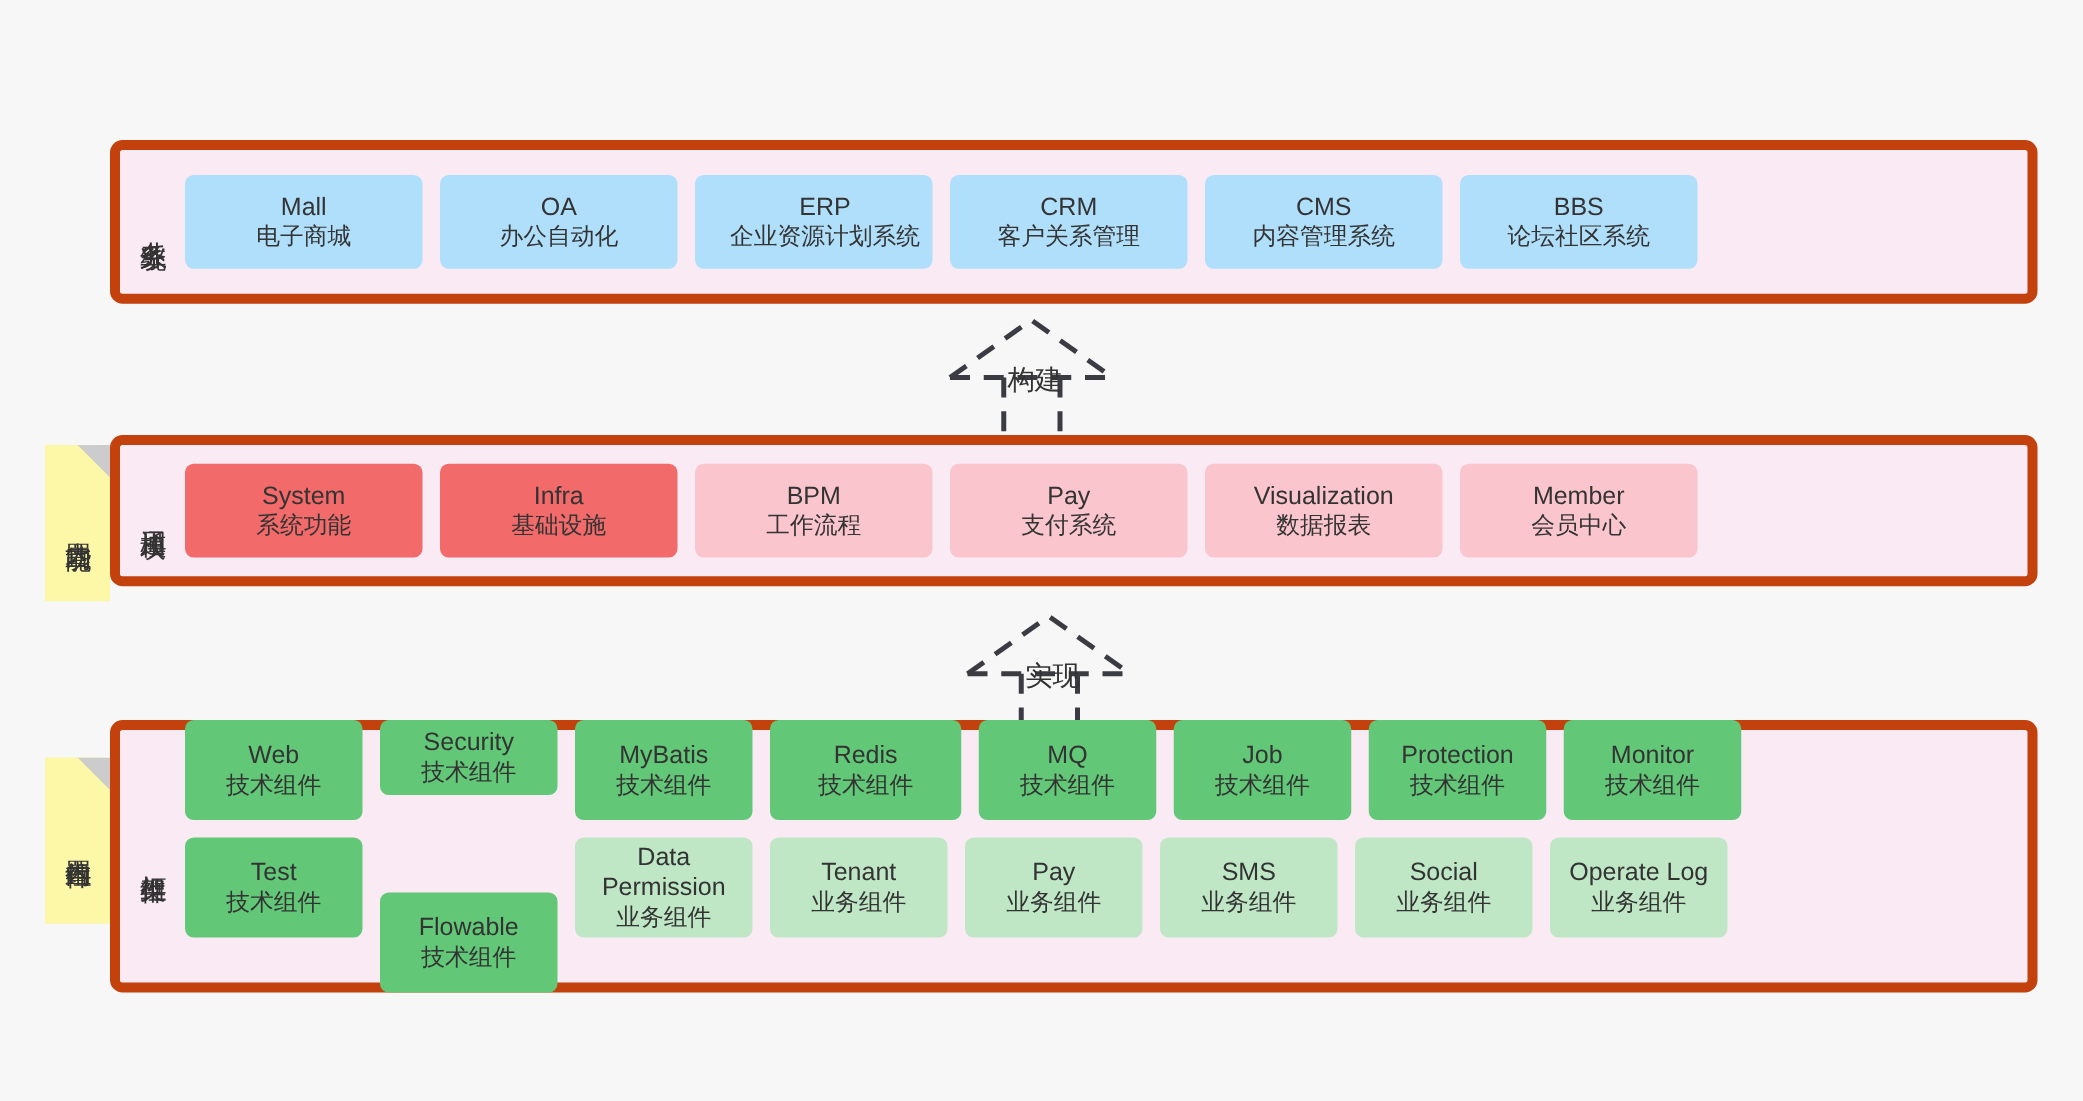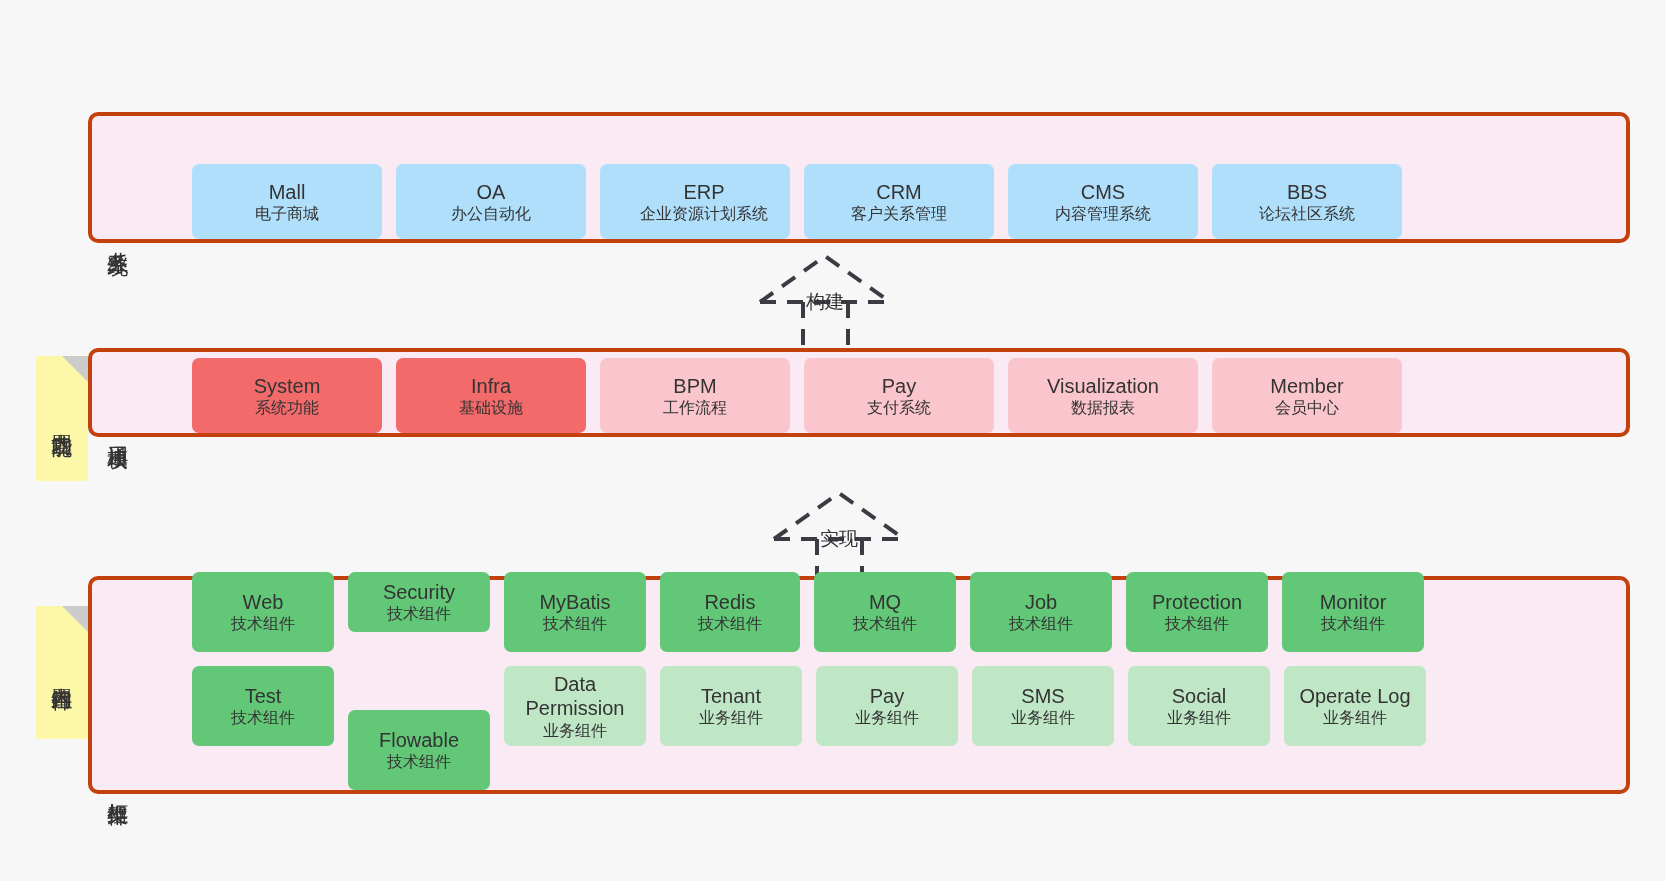--- a/index.html
+++ b/index.html
@@ -21,27 +21,26 @@
     position: absolute;
     left: 0; top: 0;
     width: 1666px;
     height: 881px;
   }
 
   
   .layer {
     position: absolute;
     background: #f9eaf4;
-    border: 4px solid #c2410c;
+    border: 8px solid #c2410c;
     border-radius: 10px;
     box-sizing: border-box;
     display: flex;
     flex-direction: row;
-    align-items: flex-end;
-    gap: 48px;
+    align-items: center;
   }
   .layer-label {
     flex: 0 0 auto;
     width: 52px;
     display: flex;
     align-items: center;
     justify-content: center;
     font-size: 21px;
     line-height: 1.12;
     color: #333333;
@@ -75,21 +74,21 @@
     align-items: center;
     justify-content: center;
     text-align: center;
     color: #333333;
     padding: 4px 6px;
     margin-right: 14px;
     line-height: 1.22;
   }
   .node:last-child { margin-right: 0; }
   .node .t1 { font-size: 20px; }
-  .node .t2 { font-size: 16px; }
+  .node .t2 { font-size: 19px; }
 
   .blue      { background: #b0dffb; }
   .red       { background: #f26a6a; }
   .pink      { background: #fbc5ce; }
   .green     { background: #62c878; }
   .lightgreen{ background: #bfe7c6; }
 
   
   .note {
     position: absolute;
@@ -117,21 +116,21 @@
     border-left: 26px solid transparent;
   }
 
   
   .arrow-wrap {
     position: absolute;
     pointer-events: none;
   }
   .arrow-label {
     position: absolute;
-    font-size: 19px;
+    font-size: 22px;
     color: #333333;
     background: transparent;
     white-space: nowrap;
     user-select: none;
   }
 </style>
 </head>
 <body>
 
 <div id="canvas">
@@ -171,21 +170,21 @@
   <div class="arrow-wrap" style="left:748px; top:250px; width:170px; height:100px;">
     <svg width="170" height="100" viewBox="0 0 170 100">
       <path d="M 12 52 L 77 6 L 142 52" fill="none" stroke="#3b3b44" stroke-width="4" stroke-dasharray="16,11" stroke-linecap="butt"></path>
       <path d="M 12 52 L 142 52" fill="none" stroke="#3b3b44" stroke-width="4" stroke-dasharray="16,11" stroke-linecap="butt"></path>
       <path d="M 55 52 L 55 100" fill="none" stroke="#3b3b44" stroke-width="4" stroke-dasharray="16,11" stroke-linecap="butt"></path>
       <path d="M 100 52 L 100 100" fill="none" stroke="#3b3b44" stroke-width="4" stroke-dasharray="16,11" stroke-linecap="butt"></path>
     </svg>
     <span class="arrow-label" style="left:58px; top:39px;">构建</span>
   </div>
 
-  <div class="layer" id="layer-common" style="left:88px; top:348px; width:1542px; height:89px;">
+  <div class="layer" id="layer-common" style="left:88px; top:348px; width:1542px; height:121px;">
     <div class="layer-label">通用模块</div>
     <div class="layer-body">
       <div class="row">
         <div class="node red" style="width:190px;height:75px;">
           <span class="t1">System</span>
           <span class="t2">系统功能</span>
         </div>
         <div class="node red" style="width:190px;height:75px;">
           <span class="t1">Infra</span>
           <span class="t2">基础设施</span>
@@ -235,21 +234,21 @@
           <span class="t2">技术组件</span>
         </div>
         <div class="node green" style="width:142px;height:60px;">
           <span class="t1">Security</span>
           <span class="t2">技术组件</span>
         </div>
         <div class="node green" style="width:142px;height:80px;">
           <span class="t1">MyBatis</span>
           <span class="t2">技术组件</span>
         </div>
-        <div class="node green" style="width:140px;height:80px;">
+        <div class="node green" style="width:153px;height:80px;">
           <span class="t1">Redis</span>
           <span class="t2">技术组件</span>
         </div>
         <div class="node green" style="width:142px;height:80px;">
           <span class="t1">MQ</span>
           <span class="t2">技术组件</span>
         </div>
         <div class="node green" style="width:142px;height:80px;">
           <span class="t1">Job</span>
           <span class="t2">技术组件</span>

